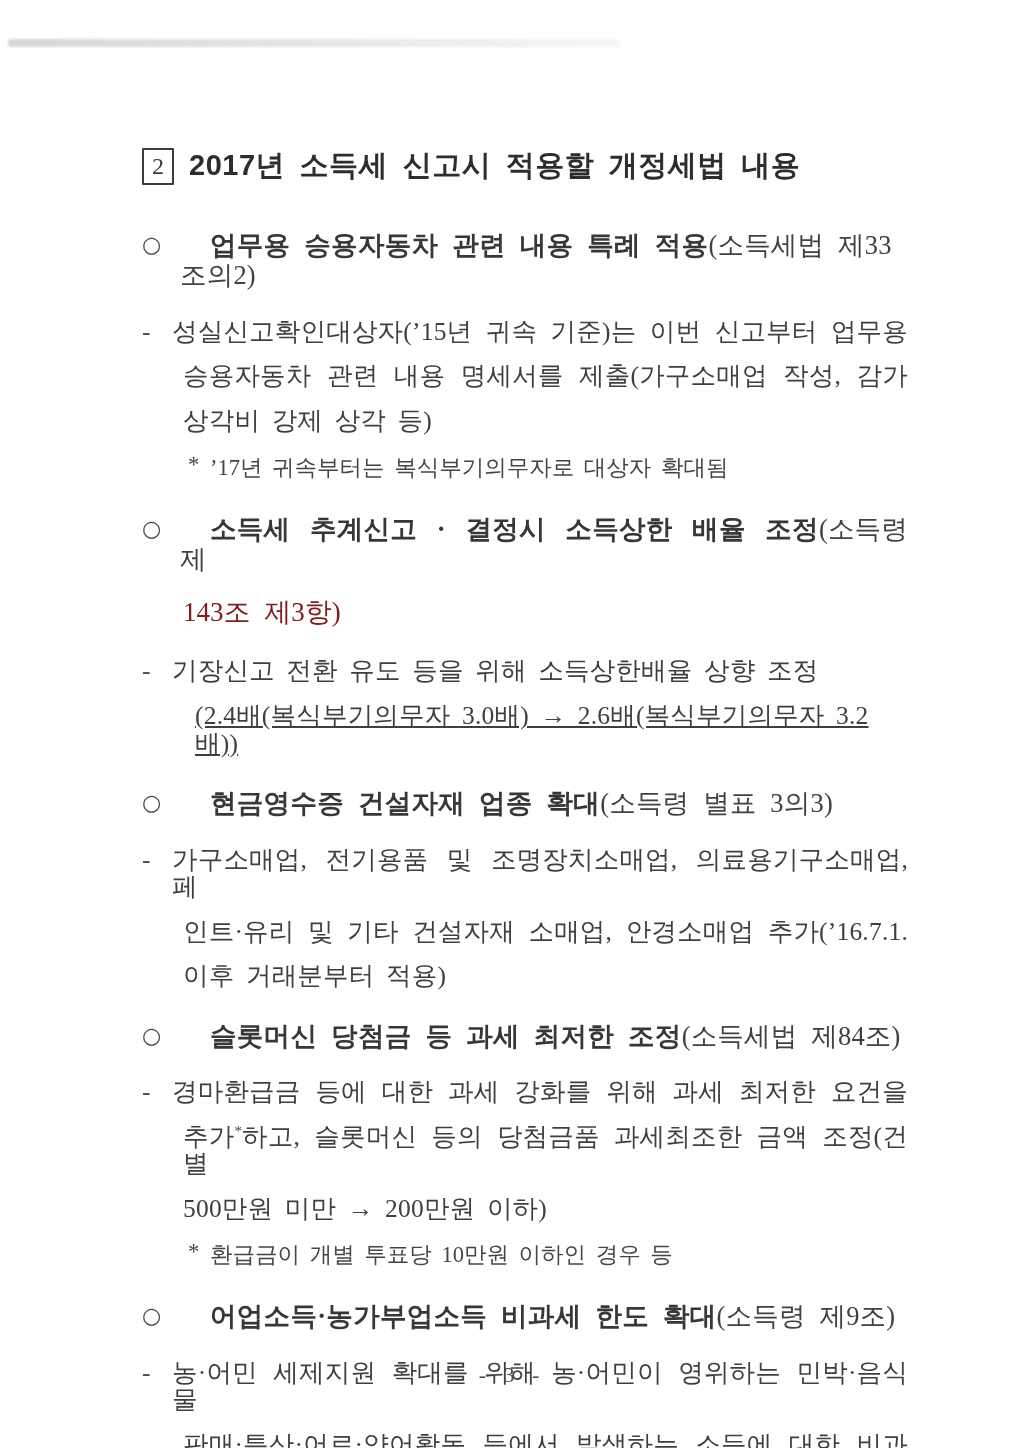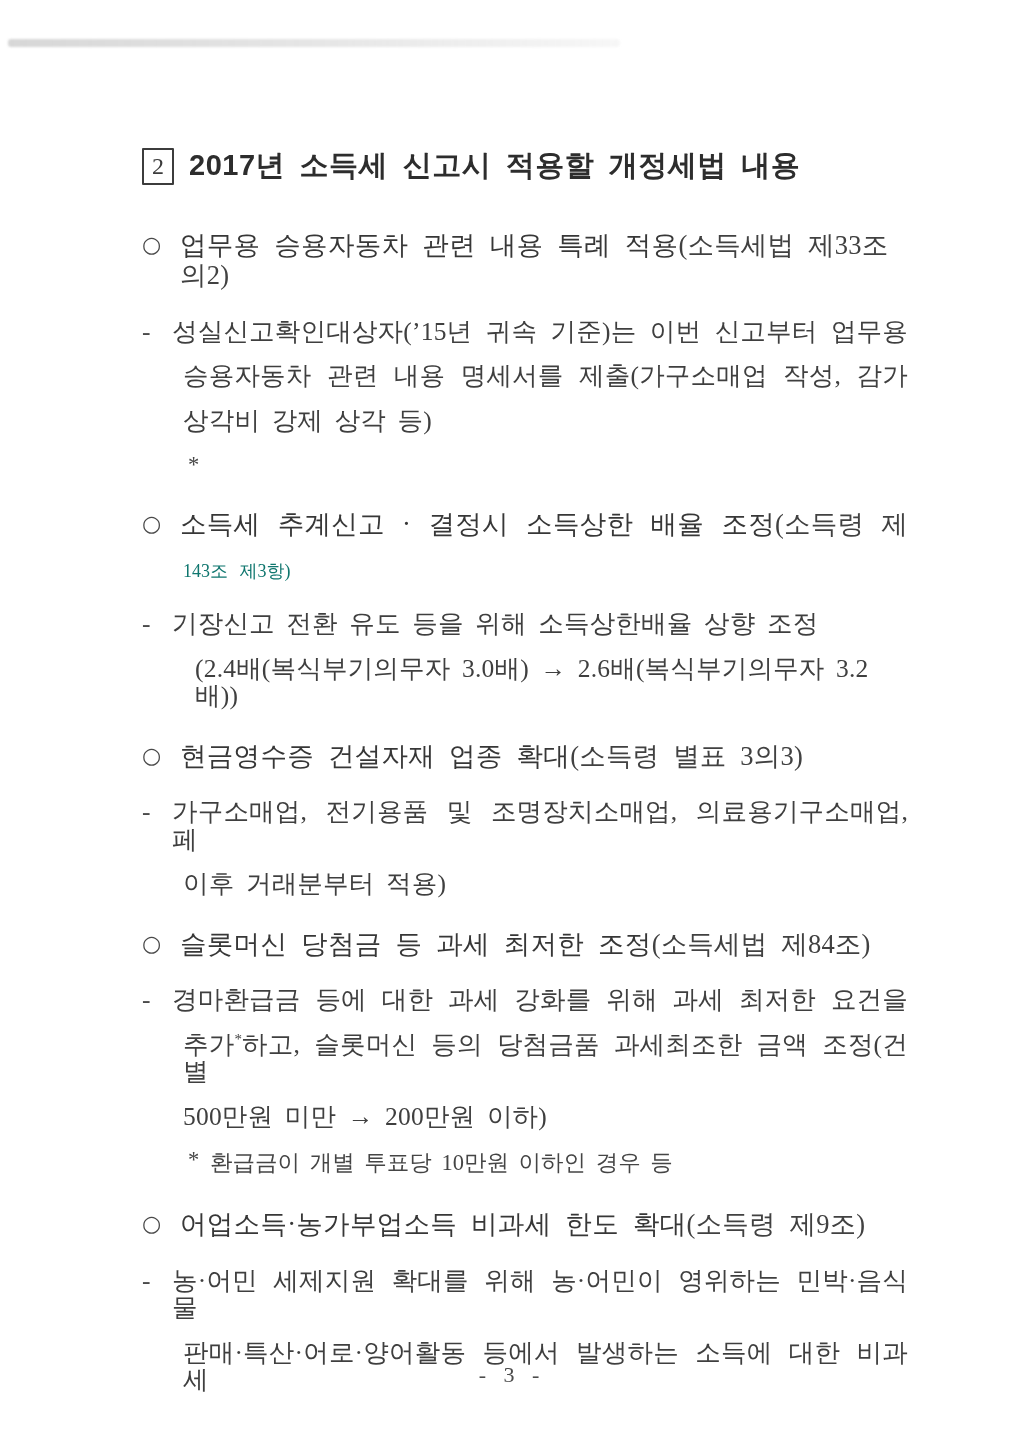--- a/index.html
+++ b/index.html
@@ -43,37 +43,37 @@
     display:flex;align-items:flex-start;gap:0;
     margin-bottom:27px;
     font-size:26.5px;line-height:1.15;
     color:#373737;
   }
   .bullet{
     flex:0 0 38px;font-size:22px;line-height:30px;color:#4a4a4a;
     font-family:"DejaVu Sans",sans-serif;
   }
   .h-text{flex:1;}
-  .h-bold{font-weight:400;letter-spacing:.3px;word-spacing:7px;}
+  .h-bold{font-weight:700;letter-spacing:.3px;word-spacing:7px;margin-left:30px;}
   .h-paren{font-weight:400;letter-spacing:.2px;word-spacing:7px;color:#414141;}
   .h-wrap2{
-    padding-left:41px;font-size:18px;color:#0f766e;
+    padding-left:41px;font-size:27px;color:#7f1d1d;
     margin-top:-7px;margin-bottom:27px;word-spacing:7px;
   }
   
   .line{
     font-size:25.5px;line-height:1.08;
     margin-bottom:17px;
     word-spacing:5px;letter-spacing:.2px;
   }
   .dash-line{display:flex;}
   .dash-marker{flex:0 0 30px;color:#4a4a4a;}
   .dash-text{flex:1;}
   .cont{padding-left:41px;}
-  .formula{padding-left:53px;margin-top:5px;}
+  .formula{padding-left:53px;margin-top:5px;text-decoration:underline;}
   .stretch{text-align:justify;text-align-last:justify;}
   .note{
     display:flex;gap:10px;
     padding-left:46px;margin-top:5px;margin-bottom:14px;
     font-size:22.5px;color:#454545;word-spacing:4px;
   }
   .note-marker{flex:0 0 12px;}
   sup.ast{font-size:15px;vertical-align:super;line-height:0;}
   
   .footer{
@@ -103,20 +103,21 @@
         </span>
       </div>
       <div class="line dash-line">
         <span class="dash-marker">-</span>
         <span class="dash-text stretch">성실신고확인대상자(’15년 귀속 기준)는 이번 신고부터 업무용</span>
       </div>
       <div class="line cont stretch">승용자동차 관련 내용 명세서를 제출(가구소매업 작성, 감가</div>
       <div class="line cont">상각비 강제 상각 등)</div>
       <div class="note">
         <span class="note-marker">*</span>
+        <span>’17년 귀속부터는 복식부기의무자로 대상자 확대됨</span>
       </div>
     </div>
 
     <div class="section">
       <div class="sec-heading">
         <span class="bullet">○</span>
         <span class="h-text stretch">
           <span class="h-bold">소득세 추계신고 · 결정시 소득상한 배율 조정</span><span class="h-paren">(소득령 제</span>
         </span>
       </div>
@@ -132,20 +133,21 @@
       <div class="sec-heading">
         <span class="bullet">○</span>
         <span class="h-text">
           <span class="h-bold">현금영수증 건설자재 업종 확대</span><span class="h-paren">(소득령 별표 3의3)</span>
         </span>
       </div>
       <div class="line dash-line">
         <span class="dash-marker">-</span>
         <span class="dash-text stretch">가구소매업, 전기용품 및 조명장치소매업, 의료용기구소매업, 페</span>
       </div>
+      <div class="line cont stretch">인트·유리 및 기타 건설자재 소매업, 안경소매업 추가(’16.7.1.</div>
       <div class="line cont">이후 거래분부터 적용)</div>
     </div>
 
     <div class="section">
       <div class="sec-heading">
         <span class="bullet">○</span>
         <span class="h-text">
           <span class="h-bold">슬롯머신 당첨금 등 과세 최저한 조정</span><span class="h-paren">(소득세법 제84조)</span>
         </span>
       </div>

